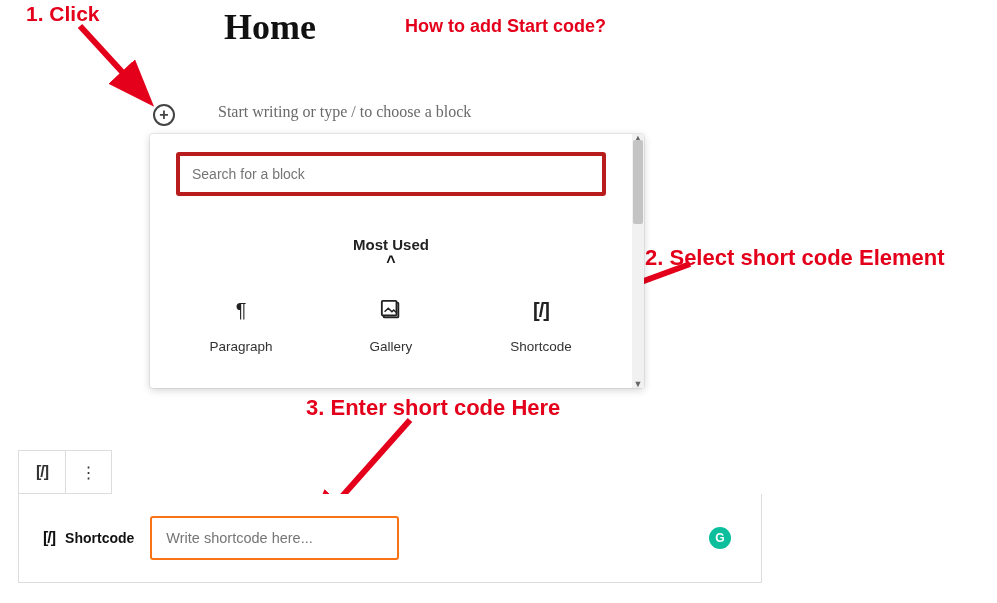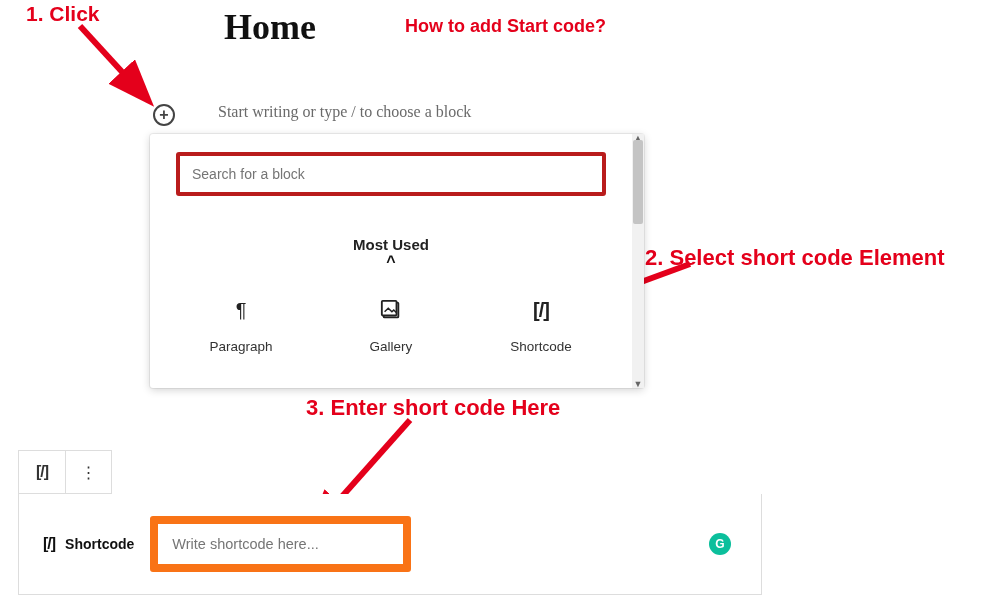--- a/index.html
+++ b/index.html
@@ -106,21 +106,21 @@
     font-size:16px; color:#333;
   }
   .sc-tool.sep { border-left:1px solid #ddd; }
   .sc-body {
     border:1px solid #ddd; border-top:none; background:#fff;
     padding:22px 20px 22px 24px;
     display:flex; align-items:center; gap:16px;
   }
   .sc-label { font-weight:700; font-size:14px; color:#111; display:flex; align-items:center; gap:10px;}
   .sc-input {
-    flex:1; border:8px solid #f97316; border-radius:3px;
+    flex:1; border:2px solid #f97316; border-radius:3px;
     padding:12px 44px 12px 14px; font-size:14.5px; color:#888;
     outline:none;
   }
   .sc-field { position:relative; flex:1; }
   .gram {
     position:absolute; right:10px; top:50%; transform:translateY(-50%);
     width:22px; height:22px; border-radius:50%; background:#0bbf9c;
     color:#fff; font-size:12px; font-weight:700;
     display:flex; align-items:center; justify-content:center;
   }

